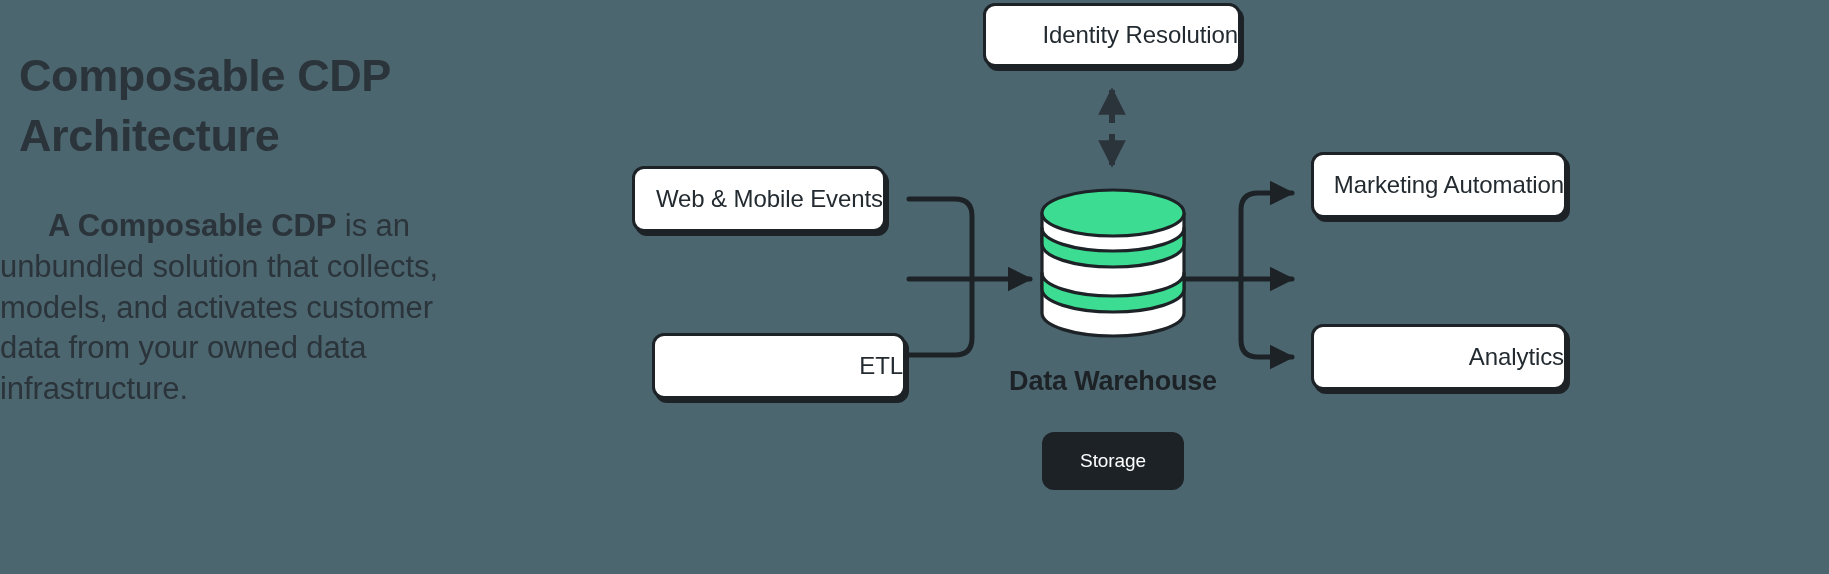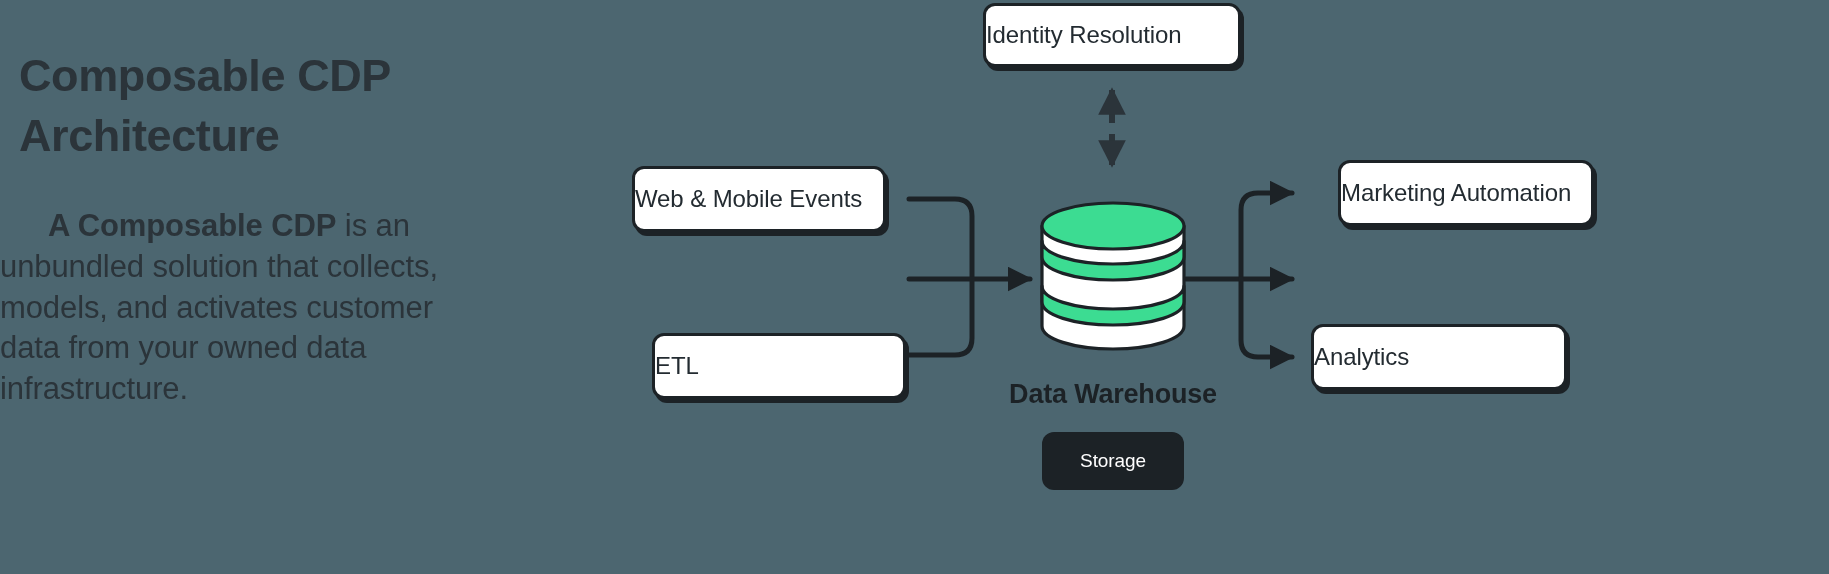--- a/index.html
+++ b/index.html
@@ -64,45 +64,45 @@
 
   
   .node {
     position: absolute;
     box-sizing: border-box;
     background: #ffffff;
     border: 3px solid #1c2226;
     border-radius: 12px;
     display: flex;
     align-items: center;
-    justify-content: flex-start;
+    justify-content: flex-end;
     color: #232b31;
     font-size: 24px;
     letter-spacing: -0.1px;
     box-shadow: 3px 4px 0 0 #1c2226;
   }
 
   
   #node-web    { left: 632px; top: 166px; width: 254px; height: 66px; }
   #node-server { left: 652px; top: 246px; width: 254px; height: 66px; }
   #node-etl    { left: 652px; top: 333px; width: 254px; height: 66px; }
 
   
   #node-identity { left: 983px; top: 3px; width: 258px; height: 64px; }
 
   
-  #node-marketing  { left: 1311px; top: 160px; width: 256px; height: 66px; margin-left: 27px; }
+  #node-marketing  { left: 1311px; top: 152px; width: 256px; height: 66px; }
   #node-advertising{ left: 1311px; top: 243px; width: 256px; height: 66px; }
   #node-analytics  { left: 1311px; top: 324px; width: 256px; height: 66px; }
 
   
   .warehouse-group {
     position: absolute;
     left: 1040px;
-    top: 201px;
+    top: 188px;
     width: 164px;
   }
   .cylinder {
     width: 146px;
     height: 150px;
     display: block;
   }
   .warehouse-label {
     position: absolute;
     left: -60px;

